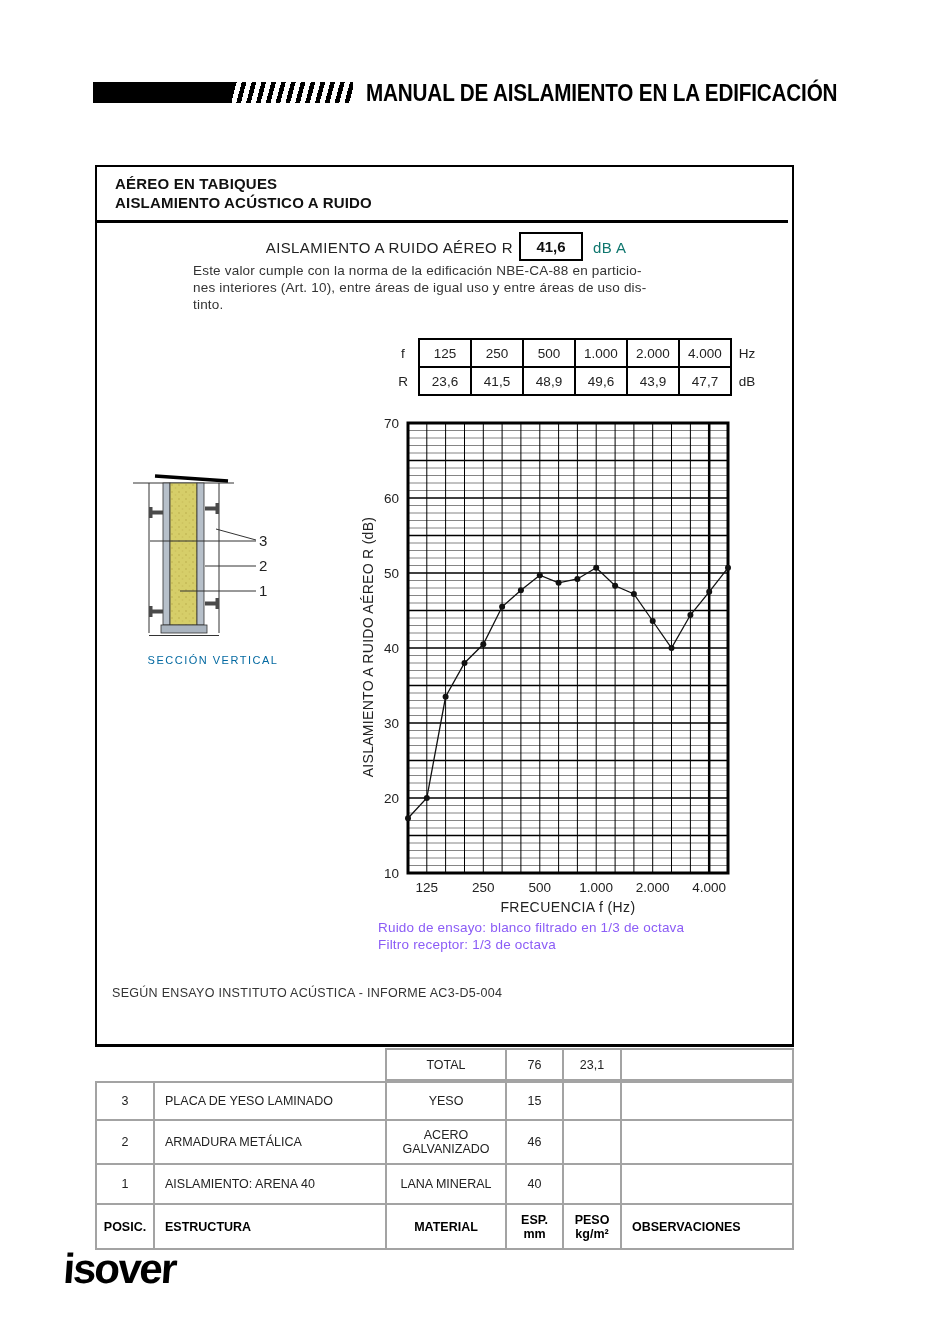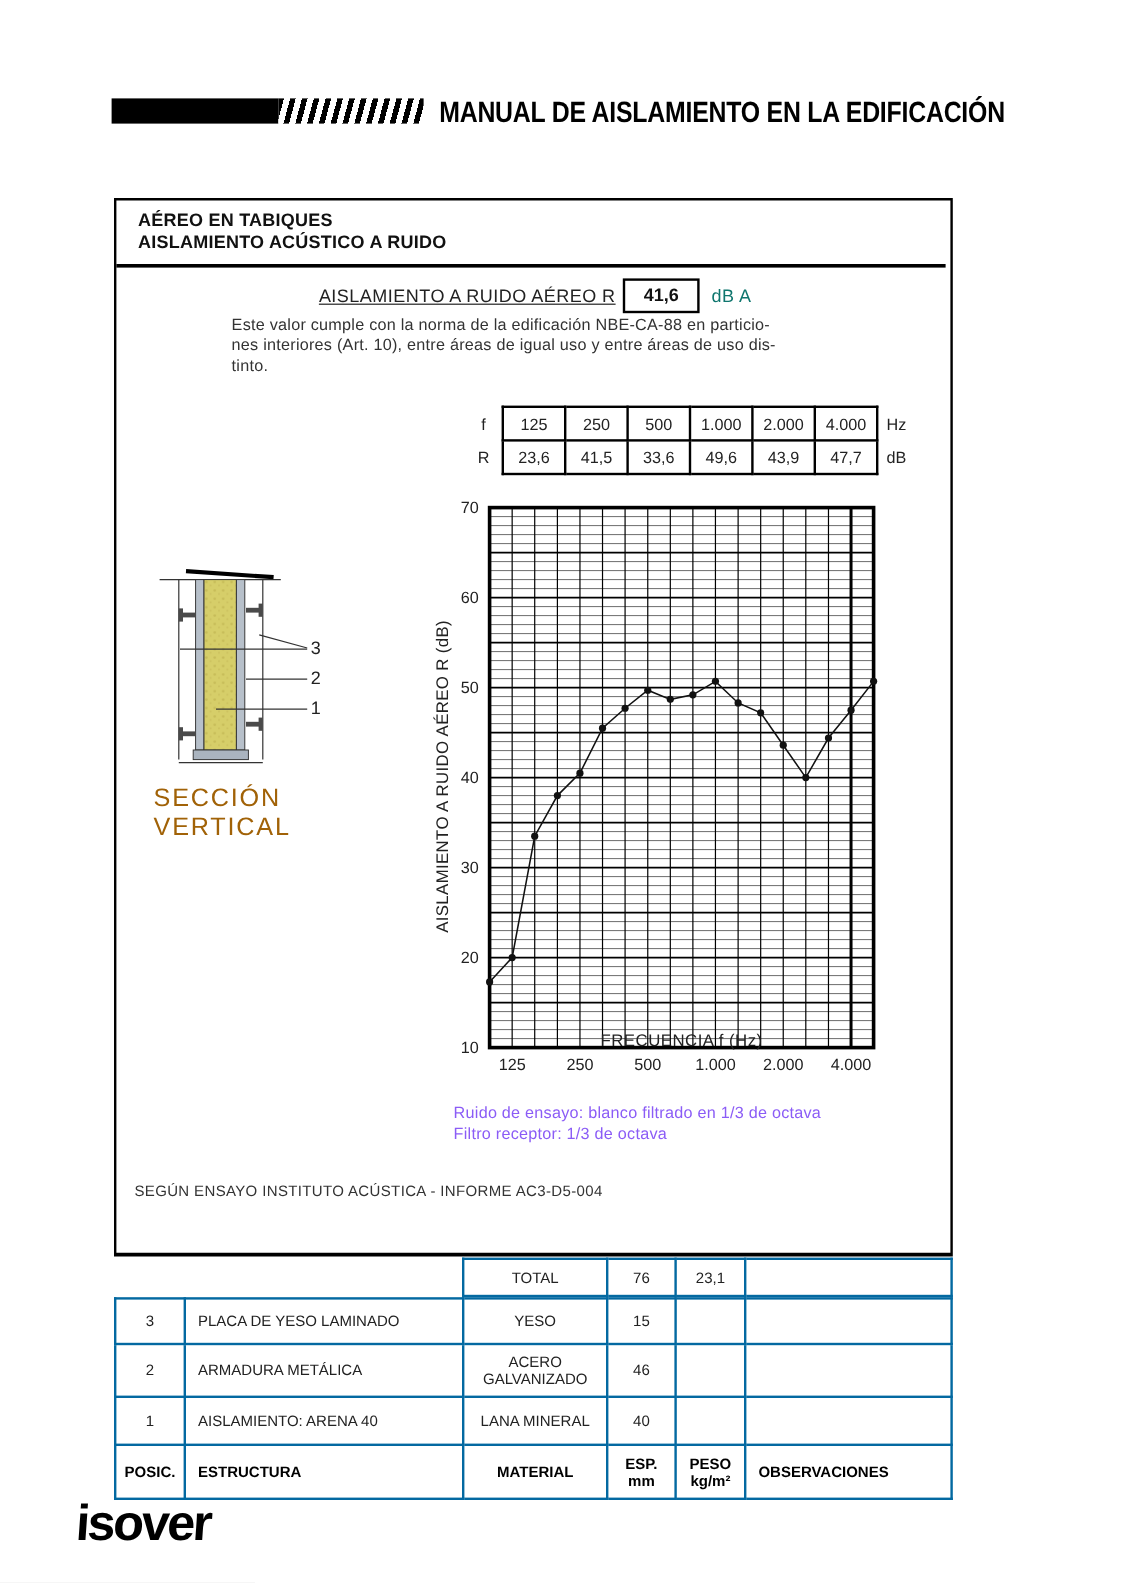--- a/index.html
+++ b/index.html
@@ -13,50 +13,50 @@
     background:repeating-linear-gradient(105deg,#000 0 4.5px,#fff 4.5px 9.5px);}
   #header-title{left:366px;top:79px;font-size:23px;font-weight:bold;white-space:nowrap;
     transform:scale(.9,1.06);transform-origin:left top;letter-spacing:-.2px;color:#000;}
 
   
   #outer-box{left:95px;top:165px;width:695px;height:877px;border:2px solid #000;border-bottom-width:3px;}
   #title-block{left:97px;top:167px;width:691px;height:53px;border-bottom:3px solid #000;}
   .panel-title-line{margin:0;padding-left:18px;font-size:15px;font-weight:bold;line-height:19px;letter-spacing:.2px;}
   #title-block .panel-title-line:first-child{padding-top:7px;}
 
-  #rating-label{left:245px;top:239px;width:268px;text-align:right;font-size:15px;color:#222;letter-spacing:.4px;white-space:nowrap;text-decoration:underline;}
+  #rating-label{left:245px;top:239px;width:268px;text-align:right;font-size:15px;color:#222;letter-spacing:.4px;white-space:nowrap;}
   #rating-box{left:519px;top:232px;width:60px;height:25px;border:2px solid #000;
     font-size:15px;font-weight:bold;text-align:center;line-height:25px;}
   #rating-unit{left:593px;top:239px;font-size:15px;color:#0f766e;letter-spacing:.4px;}
 
   #norm-text{left:193px;top:262px;width:520px;font-size:13.5px;line-height:17px;color:#333;letter-spacing:.2px;}
 
   
   #freq-table{left:388px;top:338px;border-collapse:collapse;font-size:13.5px;color:#222;}
   #freq-table td{border:2px solid #000;width:50px;height:26px;text-align:center;padding:0;}
   #freq-table td.nob{border:none;width:30px;background:transparent;}
 
   
   #chart-svg{left:330px;top:405px;}
   #chart-svg text{font-family:"Liberation Sans",sans-serif;fill:#222;}
   #y-axis-label{left:198px;top:639px;width:340px;text-align:center;font-size:14px;color:#222;letter-spacing:.3px;
     transform:rotate(-90deg);}
-  #x-axis-title{left:418px;top:859px;width:300px;text-align:center;font-size:14px;color:#222;letter-spacing:.4px;}
+  #x-axis-title{left:418px;top:899px;width:300px;text-align:center;font-size:14px;color:#222;letter-spacing:.4px;}
   #chart-notes{left:378px;top:919px;font-size:13.5px;line-height:17px;color:#8b5cf6;letter-spacing:.2px;}
 
   
   #section-figure{left:128px;top:462px;}
   .fig-num{position:absolute;font-size:15px;color:#222;}
-  #fig-caption{left:128px;top:654px;width:170px;font-size:21px;color:#a16207;letter-spacing:1.5px;}
+  #fig-caption{left:128px;top:654px;width:170px;text-align:center;font-size:11px;color:#0369a1;letter-spacing:1.5px;}
 
   #test-ref{left:112px;top:986px;font-size:12.5px;color:#333;letter-spacing:.3px;}
 
   
   table.mat{border-collapse:collapse;table-layout:fixed;font-size:12.5px;color:#222;}
-  table.mat td{border:2px solid #0369a1;text-align:center;padding:0 4px;overflow:hidden;}
+  table.mat td{border:2px solid #a3a3a3;text-align:center;padding:0 4px;overflow:hidden;}
   table.mat td.left{text-align:left;padding-left:10px;}
   table.mat td.hdr{font-weight:bold;font-size:12.5px;color:#000;}
   #total-table{left:385px;top:1048px;}
   #main-table{left:95px;top:1081px;}
 
   #logo{left:62px;top:1248px;font-size:42px;font-weight:bold;letter-spacing:-2px;color:#000;
     transform:skewX(-4deg);transform-origin:left bottom;line-height:1;}
 </style>
 </head>
 <body>
@@ -92,21 +92,21 @@
       <td>500</td>
       <td>1.000</td>
       <td>2.000</td>
       <td>4.000</td>
       <td class="nob">Hz</td>
     </tr>
     <tr>
       <td class="nob">R</td>
       <td>23,6</td>
       <td>41,5</td>
-      <td>33,6</td>
+      <td>48,9</td>
       <td>49,6</td>
       <td>43,9</td>
       <td>47,7</td>
       <td class="nob">dB</td>
     </tr>
   </tbody>
     </table>
 
   <svg class="abs" id="chart-svg" width="470" height="495" viewBox="0 0 470 495">
       <line x1="78" y1="468.0" x2="398" y2="468.0" stroke="#000" stroke-width="1.3"></line>

